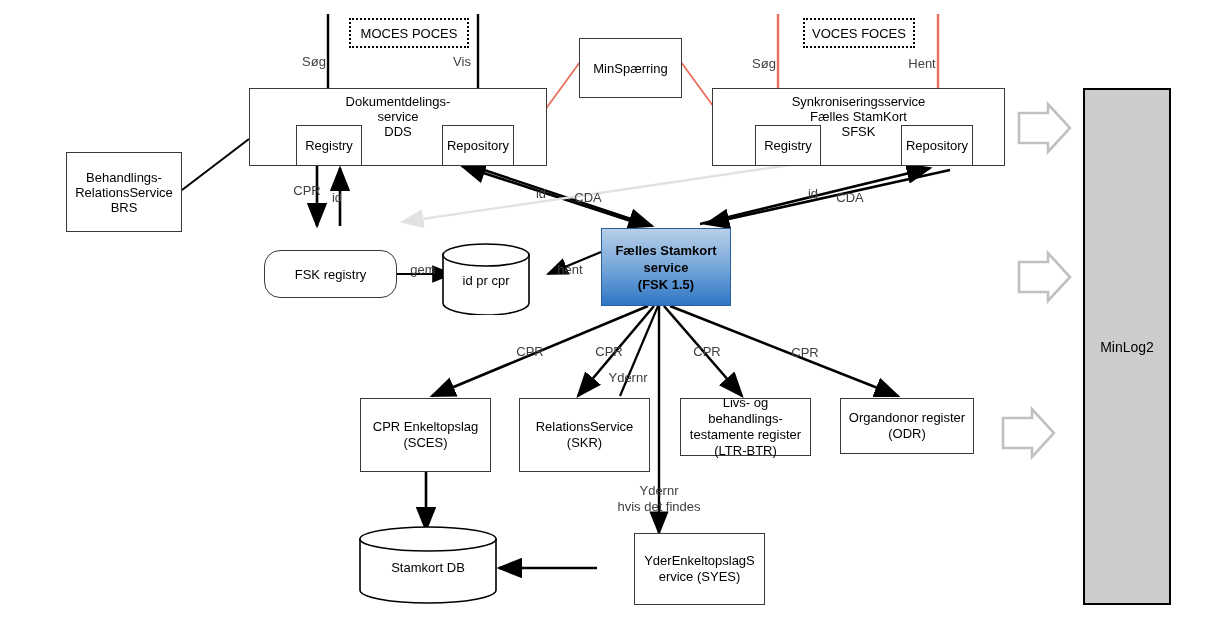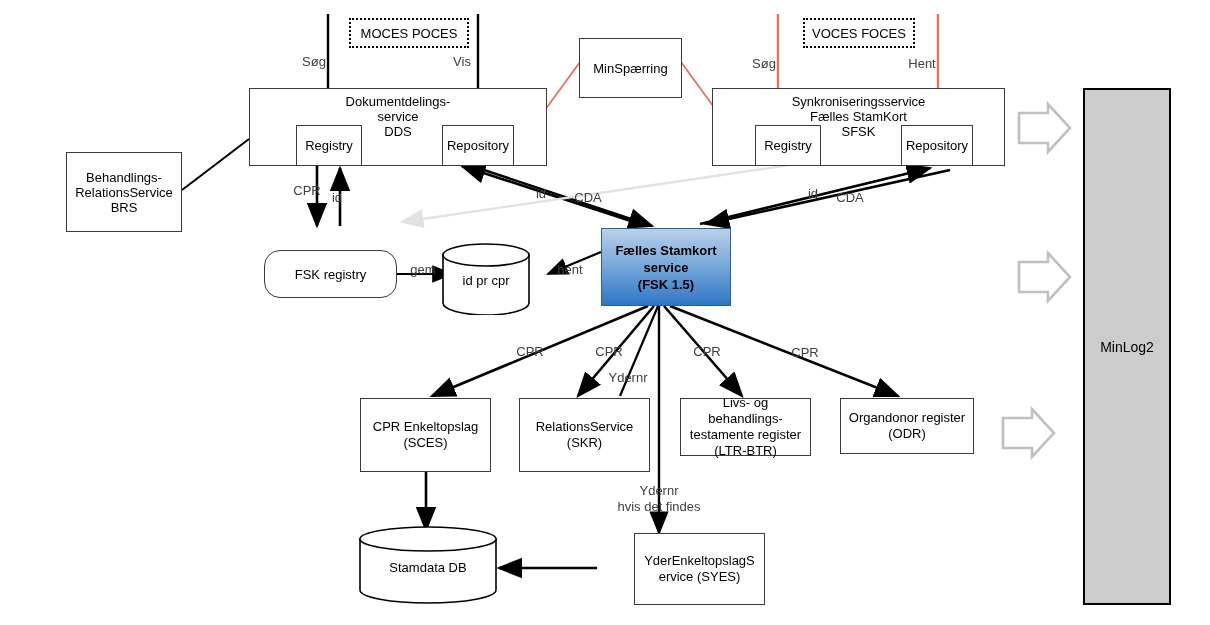--- a/index.html
+++ b/index.html
@@ -188,20 +188,20 @@
   <div class="node boxed" style="left:598px;top:533px;width:131px;height:72px;font-size:13px;line-height:16px;white-space:pre;margin-left:36px;">
     <span>YderEnkeltopslagS
 ervice (SYES)</span>
   </div>
 
   <div class="cyl" style="left:358px;top:526px;width:140px;height:78px;">
     <svg width="140" height="78">
       <path d="M2,13 L2,64 A68,13 0 0 0 138,64 L138,13 Z" fill="#fff" stroke="#000" stroke-width="1.6"></path>
       <ellipse cx="70" cy="13" rx="68" ry="12" fill="#fff" stroke="#000" stroke-width="1.6"></ellipse>
     </svg>
-    <div class="txt" style="top:34px;font-size:13px;">Stamdata DB</div>
+    <div class="txt" style="top:34px;font-size:13px;">Stamkort DB</div>
   </div>
 
   <div class="node minlog" style="left:1083px;top:88px;width:88px;height:517px;align-items:center;justify-content:center;font-size:14px;">
     <span>MinLog2</span>
   </div>
 
 </div>
 
 </body></html>

